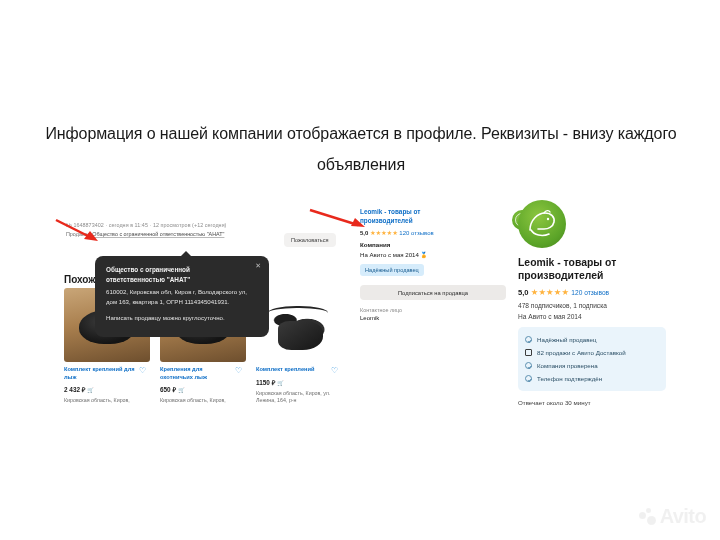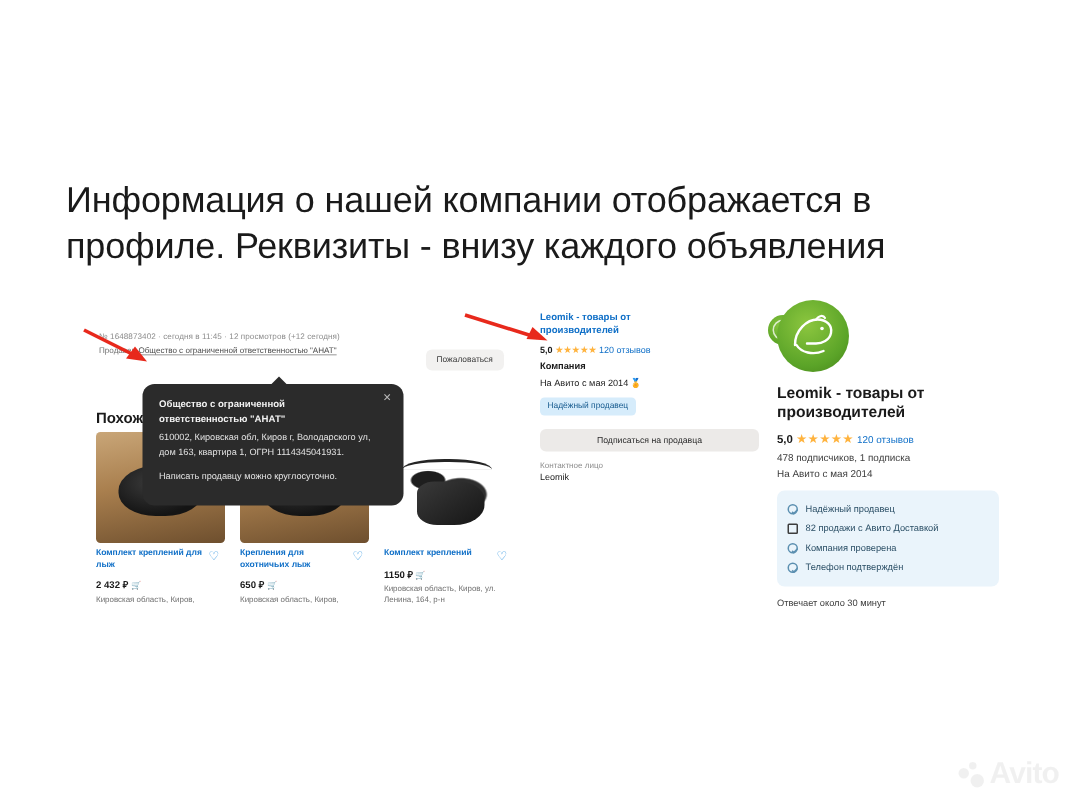--- a/index.html
+++ b/index.html
@@ -8,21 +8,22 @@
     background: #ffffff;
     font-family: "Liberation Sans", sans-serif;
     overflow: hidden;
   }
   .page { position: relative; width: 720px; height: 540px; background:#fff; }
 
   
   .headline {
     position: absolute;
     left: 44px; top: 118px; width: 634px;
-    font-size: 24px;
+    text-align: center;
+    font-size: 16px;
     line-height: 31px;
     color: #1a1a1a;
     font-weight: 400;
     letter-spacing: -0.1px;
   }
 
   
   .shot {
     position: absolute;
     left: 56px; top: 200px;

